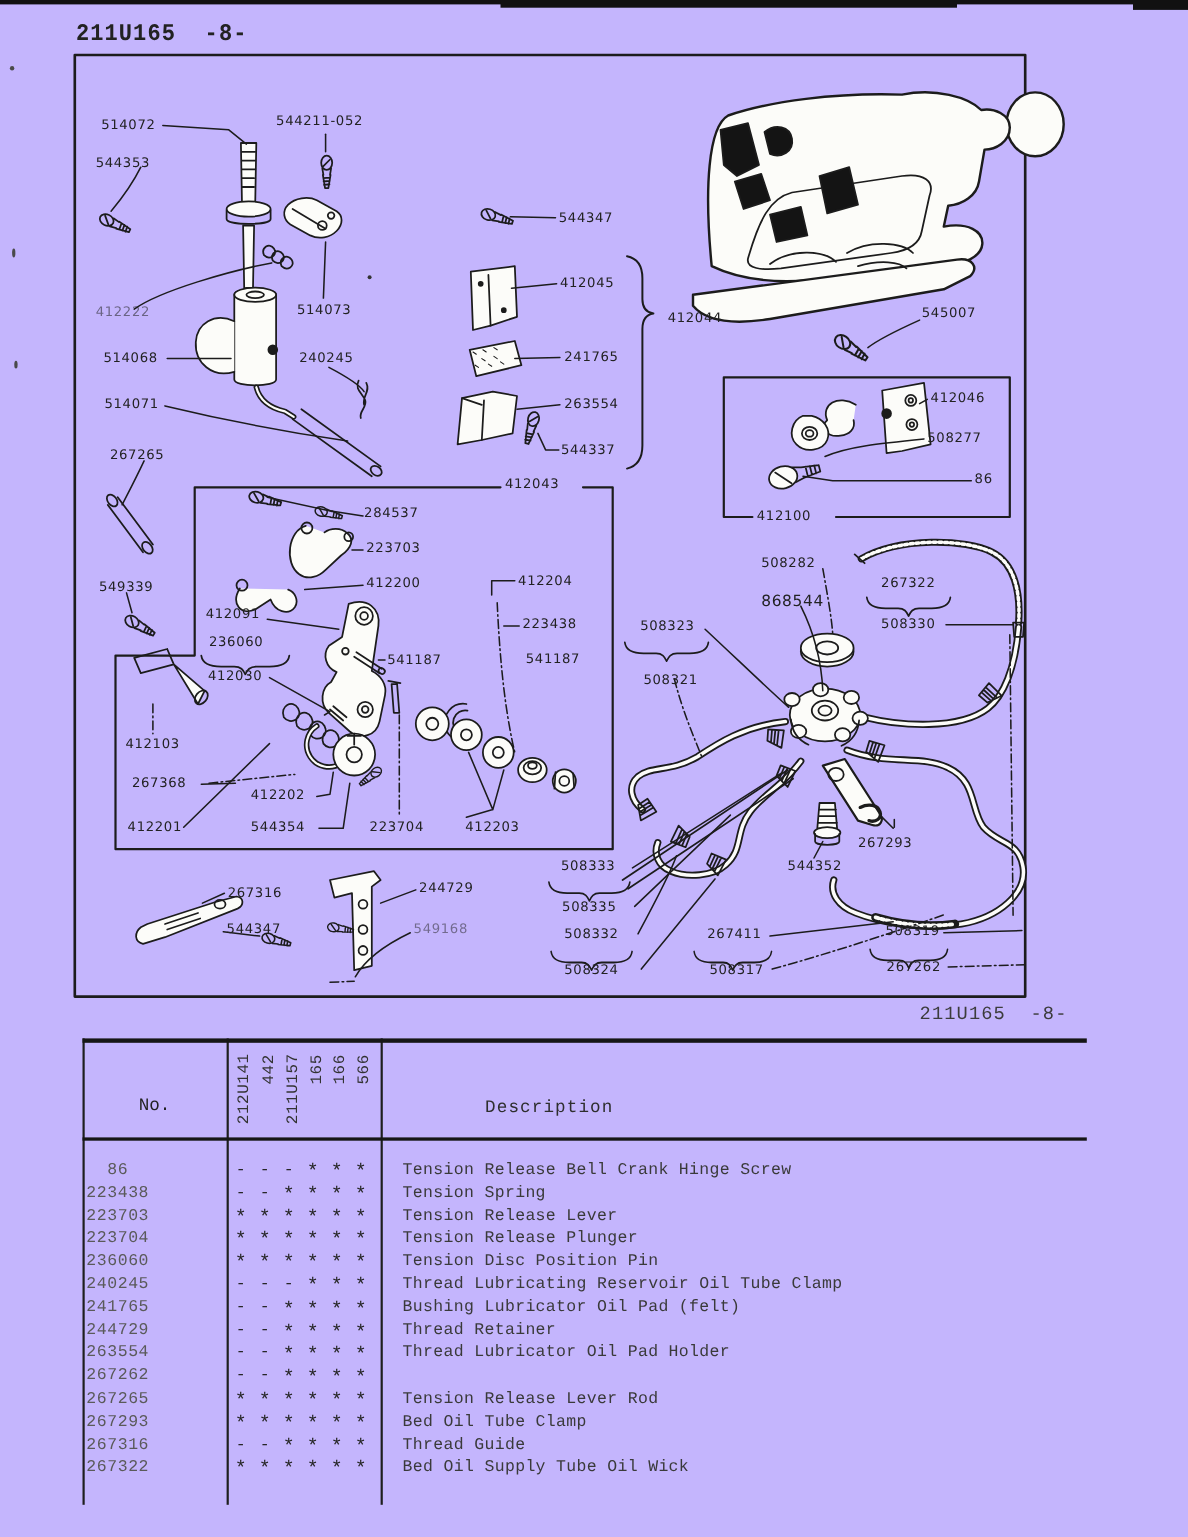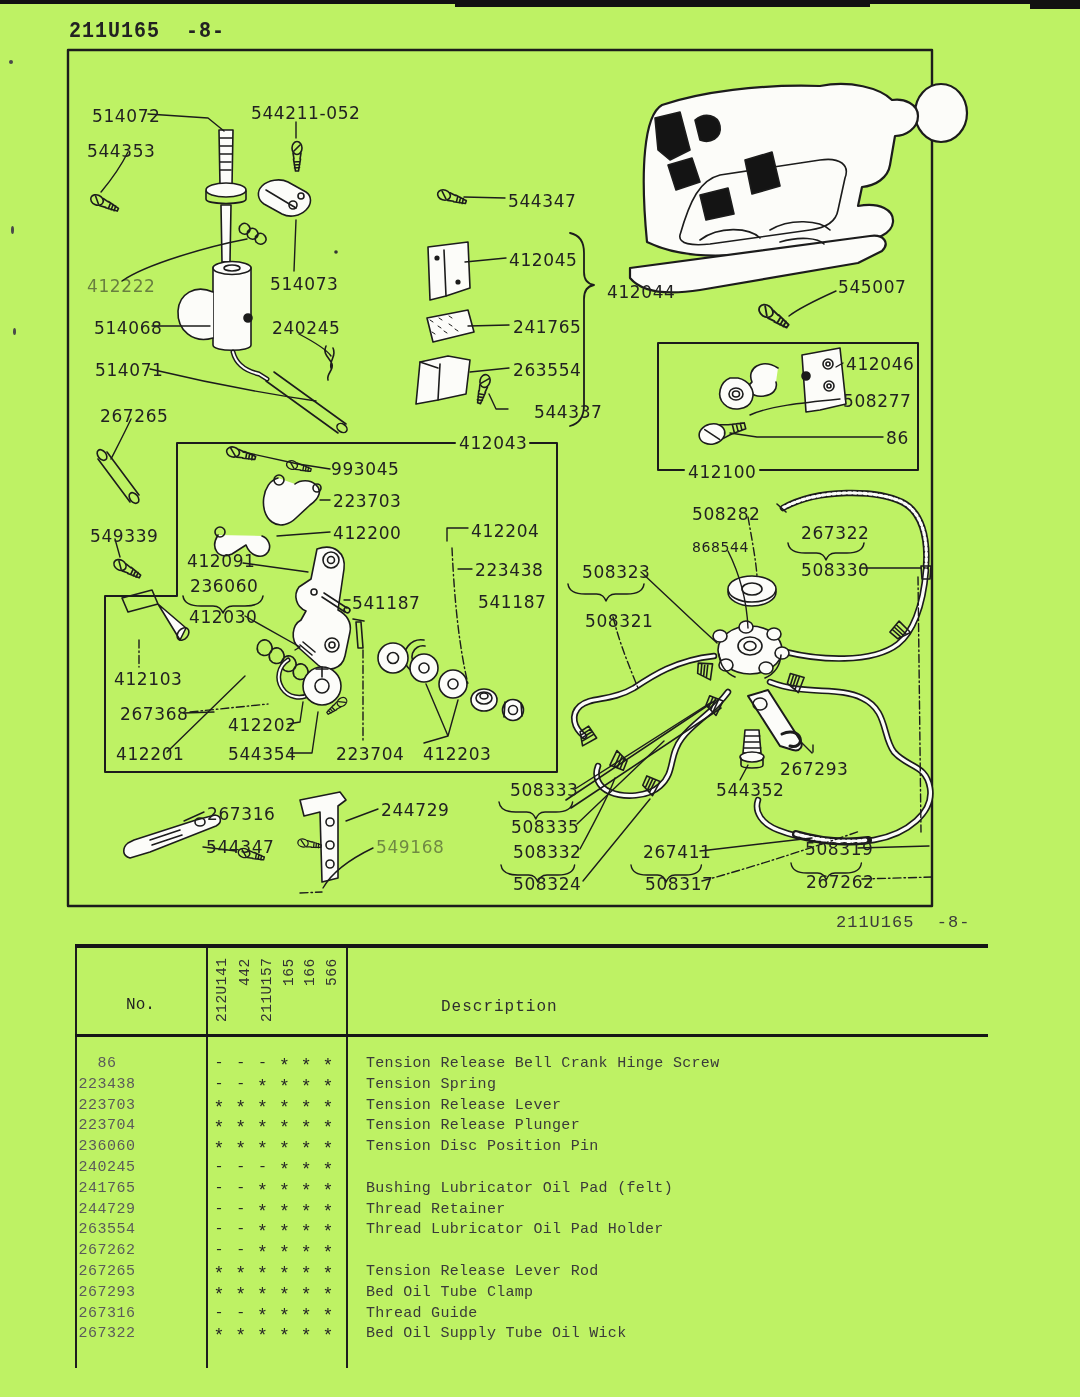--- a/index.html
+++ b/index.html
@@ -1,27 +1,27 @@
 <!DOCTYPE html>
 <html><head>
 <meta charset="utf-8">
 <style>
   html,body{margin:0;padding:0;background:#8a8a8a;}
-  .page{position:relative;width:1080px;height:1397px;margin:0 auto;background:#bef264;
+  .page{position:relative;width:1080px;height:1397px;margin:0 auto;background:#c4b5fd;
         font-family:"DejaVu Sans",sans-serif;color:#1d1d1d;overflow:hidden;}
   .scanbar{position:absolute;background:#111;}
   .speck{position:absolute;background:#4a4a4a;border-radius:50%;}
   .hdr{position:absolute;left:69px;top:19px;font-family:"Liberation Mono",monospace;
        font-size:20px;font-weight:bold;letter-spacing:1px;white-space:pre;color:#222;
        transform:scale(1,1.08);transform-origin:0 0;}
   .ftr{position:absolute;left:836px;top:913px;font-family:"Liberation Mono",monospace;
        font-size:17px;letter-spacing:1px;white-space:pre;color:#3c3c3c;}
   svg.diag{position:absolute;left:0;top:0;}
   .labels-layer{position:absolute;left:0;top:0;width:1080px;height:1397px;pointer-events:none;}
-  .dlabel{position:absolute;font-size:17px;letter-spacing:0.6px;white-space:pre;color:#222;
+  .dlabel{position:absolute;font-size:12px;letter-spacing:0.6px;white-space:pre;color:#222;
           font-family:"DejaVu Sans",sans-serif;}
   
   .twrap{position:absolute;left:75px;top:944px;width:913px;height:424px;
          font-family:"Liberation Mono",monospace;}
   .thead{position:absolute;left:0;top:0;width:913px;height:93px;
          border-top:4px solid #161616;border-bottom:3px solid #161616;box-sizing:border-box;}
   .no-h{position:absolute;left:0;top:48px;width:131px;text-align:center;font-size:16px;color:#222;}
   .desc-h{position:absolute;left:366px;top:50px;font-size:16px;letter-spacing:1px;color:#2e2e2e;}
   .mcol{position:absolute;font-size:14.5px;letter-spacing:0.5px;white-space:pre;color:#333;
         transform-origin:0 0;transform:rotate(-90deg);font-family:"Liberation Mono",monospace;}
@@ -331,29 +331,29 @@
       <div class="dlabel" style="left: 270px; top: 274px;">514073</div>
       <div class="dlabel" style="left: 94px; top: 318px;">514068</div>
       <div class="dlabel" style="left: 272px; top: 318px;">240245</div>
       <div class="dlabel" style="left: 95px; top: 360px;">514071</div>
       <div class="dlabel" style="left: 100px; top: 406px;">267265</div>
       <div class="dlabel" style="left: 90px; top: 526px;">549339</div>
       <div class="dlabel" style="left: 508px; top: 191px;">544347</div>
       <div class="dlabel" style="left: 509px; top: 250px;">412045</div>
       <div class="dlabel" style="left: 513px; top: 317px;">241765</div>
       <div class="dlabel" style="left: 513px; top: 360px;">263554</div>
-      <div class="dlabel" style="left: 534px; top: 402px;">544337</div>
+      <div class="dlabel" style="left: 510px; top: 402px;">544337</div>
       <div class="dlabel" style="left: 607px; top: 282px;">412044</div>
       <div class="dlabel" style="left: 838px; top: 277px;">545007</div>
       <div class="dlabel" style="left: 846px; top: 354px;">412046</div>
       <div class="dlabel" style="left: 843px; top: 391px;">508277</div>
       <div class="dlabel" style="left: 886px; top: 428px;">86</div>
       <div class="dlabel" style="left: 688px; top: 462px;">412100</div>
       <div class="dlabel" style="left: 459px; top: 433px;">412043</div>
-      <div class="dlabel" style="left: 331px; top: 459px;">993045</div>
+      <div class="dlabel" style="left: 331px; top: 459px;">284537</div>
       <div class="dlabel" style="left: 333px; top: 491px;">223703</div>
       <div class="dlabel" style="left: 333px; top: 523px;">412200</div>
       <div class="dlabel" style="left: 471px; top: 521px;">412204</div>
       <div class="dlabel" style="left: 475px; top: 560px;">223438</div>
       <div class="dlabel" style="left: 478px; top: 592px;">541187</div>
       <div class="dlabel" style="left: 352px; top: 593px;">541187</div>
       <div class="dlabel" style="left: 187px; top: 551px;">412091</div>
       <div class="dlabel" style="left: 190px; top: 576px;">236060</div>
       <div class="dlabel" style="left: 189px; top: 607px;">412030</div>
       <div class="dlabel" style="left: 114px; top: 669px;">412103</div>
@@ -467,20 +467,21 @@
         <div class="trow">
           <div class="cell-no">240245</div>
           <div class="cell-marks">
             <span class="mark">-</span>
             <span class="mark">-</span>
             <span class="mark">-</span>
             <span class="mark star">*</span>
             <span class="mark star">*</span>
             <span class="mark star">*</span>
           </div>
+          <div class="cell-desc">Thread Lubricating Reservoir Oil Tube Clamp</div>
         </div>
         <div class="trow">
           <div class="cell-no">241765</div>
           <div class="cell-marks">
             <span class="mark">-</span>
             <span class="mark">-</span>
             <span class="mark star">*</span>
             <span class="mark star">*</span>
             <span class="mark star">*</span>
             <span class="mark star">*</span>

